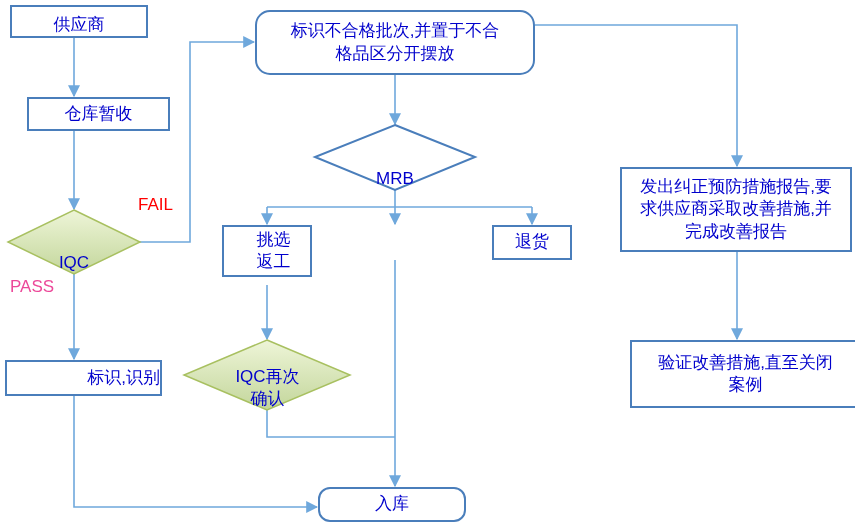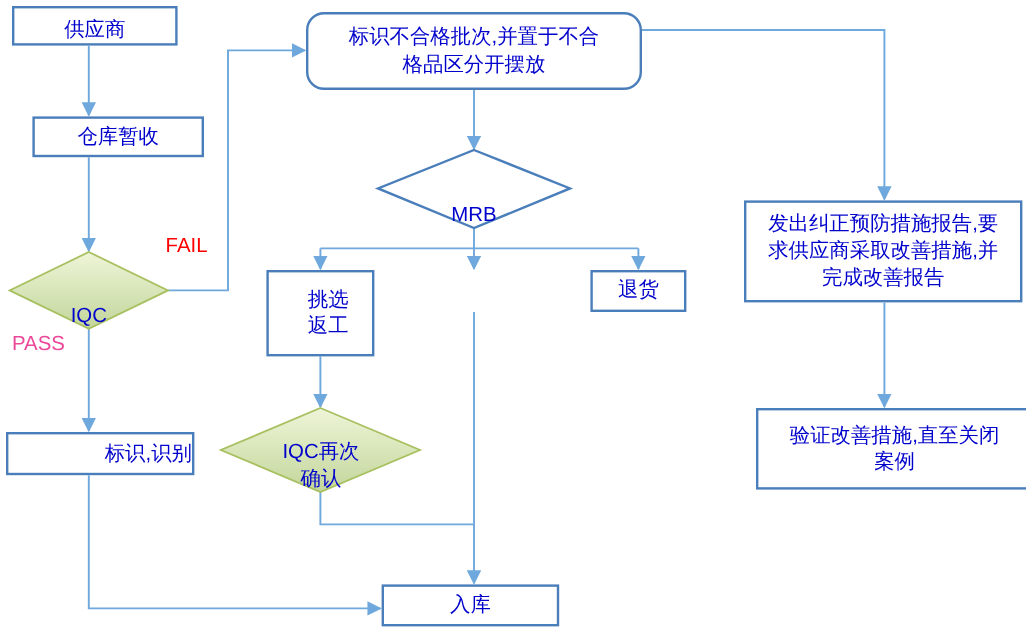--- a/index.html
+++ b/index.html
@@ -83,38 +83,38 @@
   </div>
 
   <div class="node box" style="left:255px; top:10px; width:280px; height:65px;border-radius:15px;">
     <span class="w-nc">标识不合格批次,并置于不合格品区分开摆放</span>
   </div>
 
   <div class="node dlabel" style="left:315px; top:125px; width:160px; height:65px;">
     <span>MRB</span>
   </div>
 
-  <div class="node box" style="left:222px; top:225px; width:90px; height:72px;padding-left:13px;">
+  <div class="node box" style="left:222px; top:225px; width:90px; height:52px;padding-left:13px;">
     <span class="w-narrow">挑选返工</span>
   </div>
 
 
   <div class="node dlabel" style="left:185px; top:340px; width:165px; height:70px;">
     <span class="w-recheck">IQC再次确认</span>
   </div>
 
   <div class="node box" style="left:492px; top:225px; width:80px; height:35px;">
     <span>退货</span>
   </div>
 
   <div class="node box" style="left:620px; top:167px; width:232px; height:85px;">
     <span class="w-capa">发出纠正预防措施报告,要求供应商采取改善措施,并完成改善报告</span>
   </div>
 
   <div class="node box" style="left:630px; top:340px; width:231px; height:68px;">
     <span class="w-verify">验证改善措施,直至关闭案例</span>
   </div>
 
-  <div class="node box" style="left:318px; top:487px; width:148px; height:35px;">
+  <div class="node box" style="left:318px; top:487px; width:148px; height:35px;border-radius:12px;">
     <span>入库</span>
   </div>
 
 </div>
 
 </body></html>

